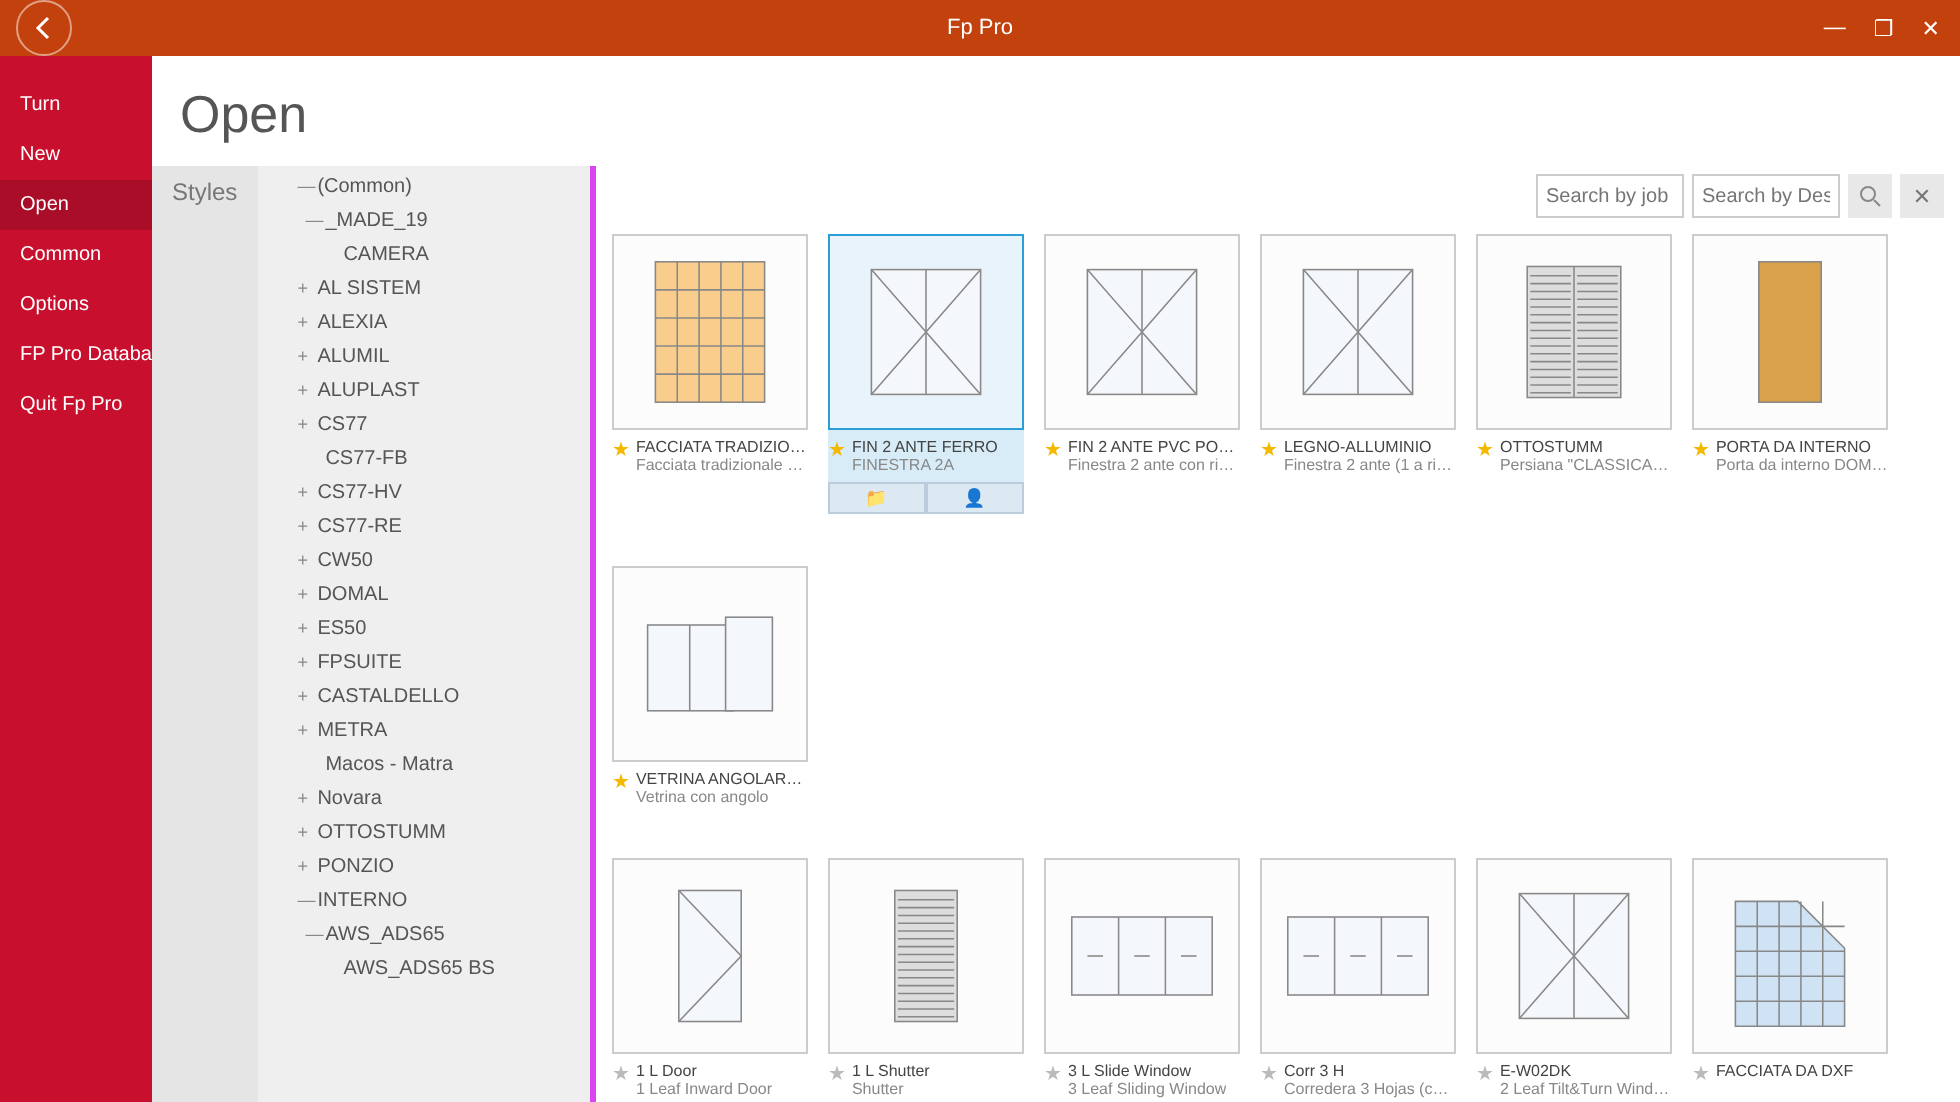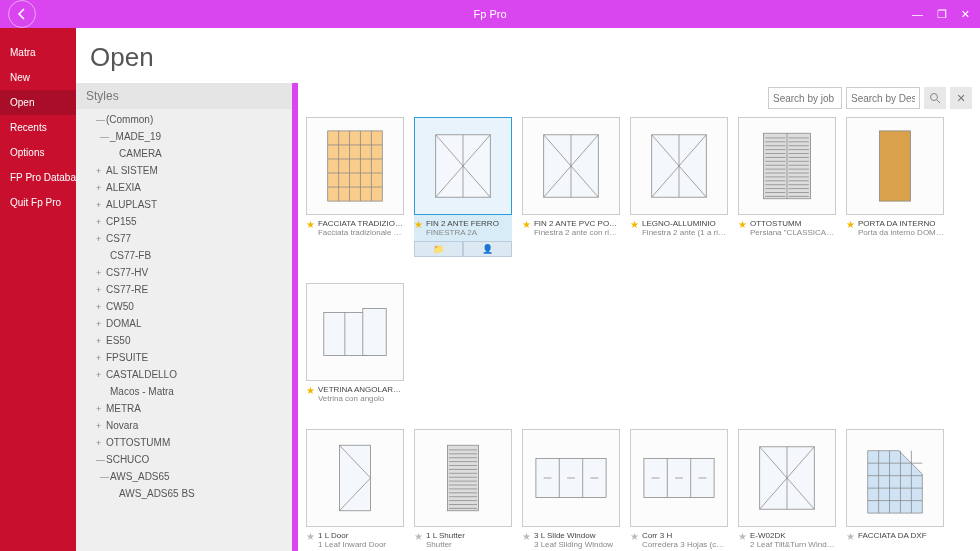--- a/index.html
+++ b/index.html
@@ -1,20 +1,20 @@
 <!DOCTYPE html>
 <html><head>
 <meta charset="utf-8">
 <style>
 * { margin: 0; padding: 0; box-sizing: border-box; font-family: "Segoe UI", Arial, sans-serif; }
 html, body { width: 980px; height: 551px; overflow: hidden; }
 
 .titlebar {
   height: 28px;
-  background: #d946ef;
+  background: #c2410c;
   display: flex;
   align-items: center;
   color: #fff;
   font-size: 11px;
   position: relative;
 }
 .titlebar .back {
   width: 28px; height: 28px;
   display: flex; align-items: center; justify-content: center;
   border: 1px solid rgba(255,255,255,0.5);
@@ -51,23 +51,23 @@
 .main-header {
   padding: 14px 0 10px 14px;
 }
 .main-header h1 { font-weight: 300; font-size: 26px; color: #555; }
 
 .content { display: flex; flex: 1; overflow: hidden; }
 
 .styles-panel {
   width: 222px;
   background: #efefef;
-  border-right: 6px solid #d946ef;
+  border-right: 3px solid #d946ef;
   display: flex;
-  flex-direction: column;
+  flex-direction: row;
   font-size: 10px;
   color: #555;
 }
 .styles-panel .panel-title {
   padding: 6px 10px;
   font-size: 12px;
   color: #777;
   background: #e5e5e5;
 }
 .styles-panel .tree {
@@ -165,58 +165,59 @@
   <div class="title">Fp Pro</div>
   <div class="win-controls">
     <span>—</span>
     <span>❐</span>
     <span>✕</span>
   </div>
 </div>
 
 <div class="body-area">
   <div class="leftnav" id="leftnav">
-      <div class="item">Matra</div>
+      <div class="item">Turn</div>
       <div class="item">New</div>
       <div class="item active">Open</div>
-      <div class="item">Recents</div>
+      <div class="item">Common</div>
       <div class="item">Options</div>
       <div class="item">FP Pro Database</div>
       <div class="item">Quit Fp Pro</div>
     </div>
 
   <div class="main">
     <div class="main-header">
       <h1>Open</h1>
     </div>
     <div class="content">
       <div class="styles-panel">
         <div class="panel-title">Styles</div>
         <div class="tree" id="tree">
             <div class="tree-item lvl-1"><span class="tog">—</span><span>(Common)</span></div>
             <div class="tree-item lvl-2"><span class="tog">—</span><span>_MADE_19</span></div>
             <div class="tree-item lvl-3"><span class="tog"></span><span>CAMERA</span></div>
             <div class="tree-item lvl-1"><span class="tog">+</span><span>AL SISTEM</span></div>
             <div class="tree-item lvl-1"><span class="tog">+</span><span>ALEXIA</span></div>
+            <div class="tree-item lvl-1"><span class="tog">+</span><span>ALUMIL</span></div>
             <div class="tree-item lvl-1"><span class="tog">+</span><span>ALUPLAST</span></div>
-            <div class="tree-item lvl-1"><span class="tog">+</span><span>CP155</span></div>
             <div class="tree-item lvl-1"><span class="tog">+</span><span>CS77</span></div>
             <div class="tree-item lvl-2"><span class="tog"></span><span>CS77-FB</span></div>
             <div class="tree-item lvl-1"><span class="tog">+</span><span>CS77-HV</span></div>
             <div class="tree-item lvl-1"><span class="tog">+</span><span>CS77-RE</span></div>
             <div class="tree-item lvl-1"><span class="tog">+</span><span>CW50</span></div>
             <div class="tree-item lvl-1"><span class="tog">+</span><span>DOMAL</span></div>
             <div class="tree-item lvl-1"><span class="tog">+</span><span>ES50</span></div>
             <div class="tree-item lvl-1"><span class="tog">+</span><span>FPSUITE</span></div>
             <div class="tree-item lvl-1"><span class="tog">+</span><span>CASTALDELLO</span></div>
+            <div class="tree-item lvl-1"><span class="tog">+</span><span>METRA</span></div>
             <div class="tree-item lvl-2"><span class="tog"></span><span>Macos - Matra</span></div>
-            <div class="tree-item lvl-1"><span class="tog">+</span><span>METRA</span></div>
             <div class="tree-item lvl-1"><span class="tog">+</span><span>Novara</span></div>
             <div class="tree-item lvl-1"><span class="tog">+</span><span>OTTOSTUMM</span></div>
-            <div class="tree-item lvl-1"><span class="tog">—</span><span>SCHUCO</span></div>
+            <div class="tree-item lvl-1"><span class="tog">+</span><span>PONZIO</span></div>
+            <div class="tree-item lvl-1"><span class="tog">—</span><span>INTERNO</span></div>
             <div class="tree-item lvl-2"><span class="tog">—</span><span>AWS_ADS65</span></div>
             <div class="tree-item lvl-3"><span class="tog"></span><span>AWS_ADS65 BS</span></div>
           </div>
       </div>
       <div class="gallery-area">
         <div class="toolbar">
           <input type="text" placeholder="Search by job name ..." style="">
           <input type="text" placeholder="Search by Description ..." style="">
           <div class="btn">
             <svg width="12" height="12" viewBox="0 0 12 12">

